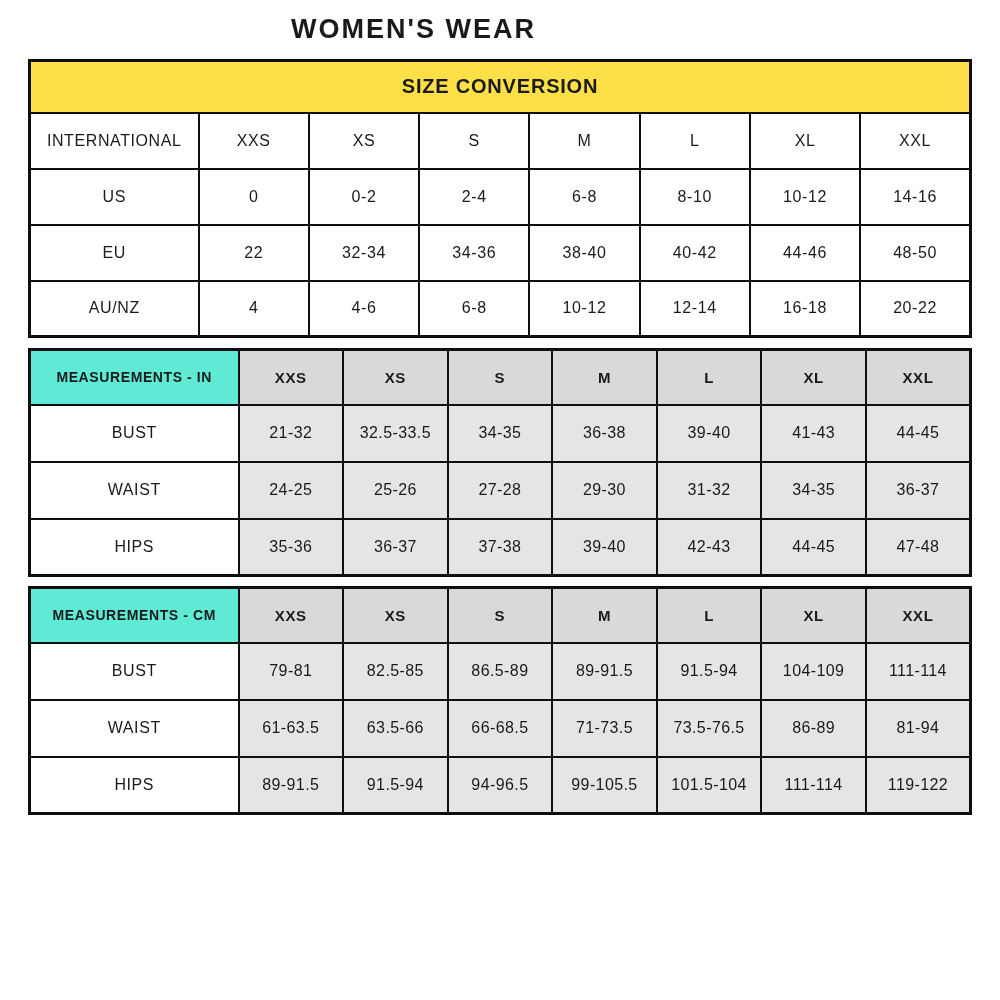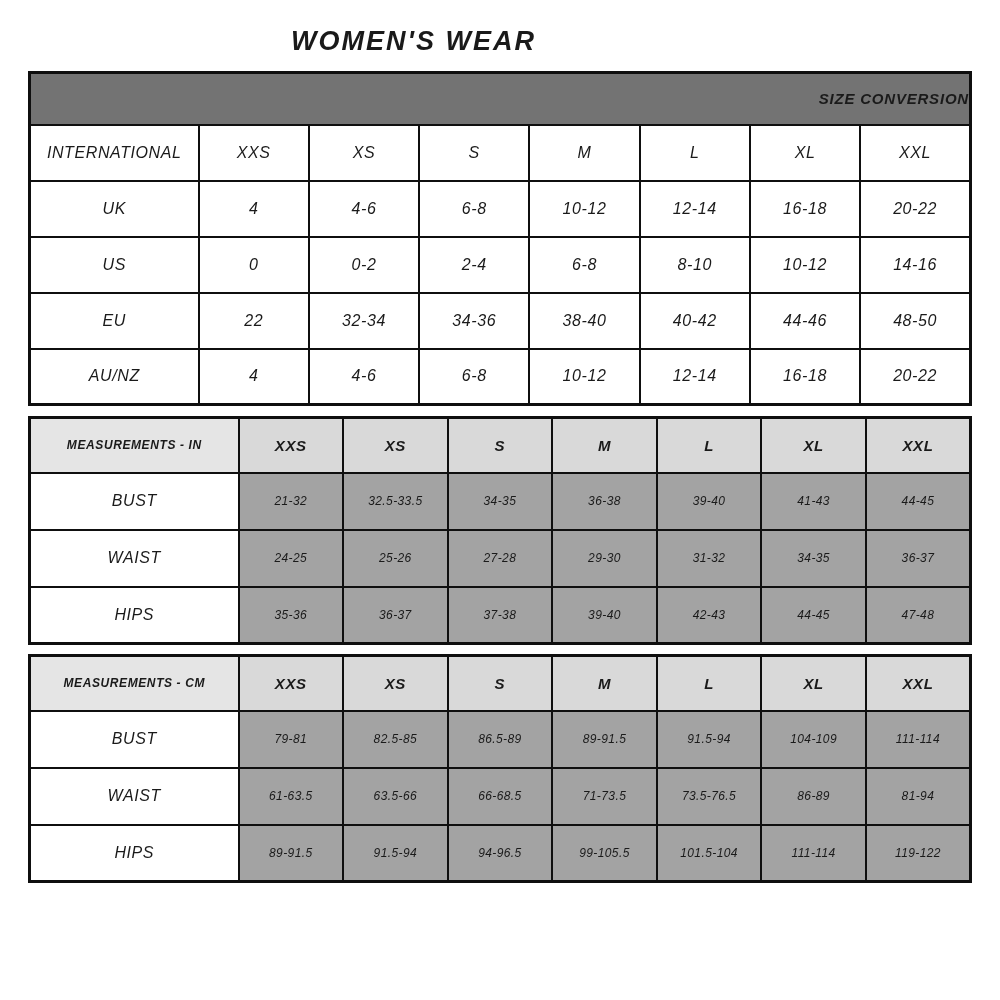--- a/index.html
+++ b/index.html
@@ -5,22 +5,21 @@
   * { box-sizing: border-box; margin: 0; padding: 0; }
   html, body {
     width: 1000px;
     background: #ffffff;
     font-family: "Liberation Sans", sans-serif;
     color: #1a1a1a;
   }
   .page {
     width: 827px;
     height: 1000px;
-    padding: 22px 28px 12px 28px;
-    font-style: italic;
+    padding: 10px 28px 12px 28px;
   }
   .page-title {
     text-align: center;
     font-size: 27px;
     font-weight: 700;
     letter-spacing: 2px;
     color: #1a1a1a;
     margin: 4px 0 14px 0;
   }
   table {
@@ -32,63 +31,62 @@
   th, td {
     border: 2px solid #0f0f0f;
     text-align: center;
     vertical-align: middle;
     font-weight: 400;
     color: #1a1a1a;
   }
   
   .tbl-conversion { margin-bottom: 10px; }
   .tbl-conversion .title-cell {
-    background: #737373;
+    background: #fde047;
     height: 52px;
-    font-size: 15px;
+    font-size: 20px;
     font-weight: 700;
     letter-spacing: 0.8px;
-    text-align: right;
   }
   .tbl-conversion th.row-label,
   .tbl-conversion th.size-head,
   .tbl-conversion td.cell {
     height: 56px;
     font-size: 16px;
     letter-spacing: 0.6px;
     background: #ffffff;
   }
   
   .tbl-measure { margin-bottom: 9px; }
   .tbl-measure th.corner {
-    background: #e5e5e5;
+    background: #5eead4;
     height: 55px;
-    font-size: 12px;
+    font-size: 14px;
     font-weight: 700;
     letter-spacing: 0.6px;
   }
   .tbl-measure th.size-head {
     background: #d9d9d9;
     height: 55px;
     font-size: 15px;
     font-weight: 700;
     letter-spacing: 0.6px;
   }
   .tbl-measure th.row-label {
     height: 57px;
     font-size: 16px;
     letter-spacing: 0.6px;
     background: #ffffff;
     margin-top: 48px;
   }
   .tbl-measure td.cell {
     height: 57px;
-    font-size: 12px;
+    font-size: 16px;
     letter-spacing: 0.4px;
-    background: #a3a3a3;
+    background: #e5e5e5;
   }
 </style>
 </head>
 <body>
 
 <div class="page">
 
   <h1 class="page-title">WOMEN'S WEAR</h1>
 
   <table class="tbl-conversion">
@@ -106,30 +104,20 @@
           <th class="size-head">XS</th>
           <th class="size-head">S</th>
           <th class="size-head">M</th>
           <th class="size-head">L</th>
           <th class="size-head">XL</th>
           <th class="size-head">XXL</th>
         </tr>
     </thead>
     <tbody>
         <tr>
-          <th class="row-label">UK</th>
-          <td class="cell">4</td>
-          <td class="cell">4-6</td>
-          <td class="cell">6-8</td>
-          <td class="cell">10-12</td>
-          <td class="cell">12-14</td>
-          <td class="cell">16-18</td>
-          <td class="cell">20-22</td>
-        </tr>
-        <tr>
           <th class="row-label">US</th>
           <td class="cell">0</td>
           <td class="cell">0-2</td>
           <td class="cell">2-4</td>
           <td class="cell">6-8</td>
           <td class="cell">8-10</td>
           <td class="cell">10-12</td>
           <td class="cell">14-16</td>
         </tr>
         <tr>

